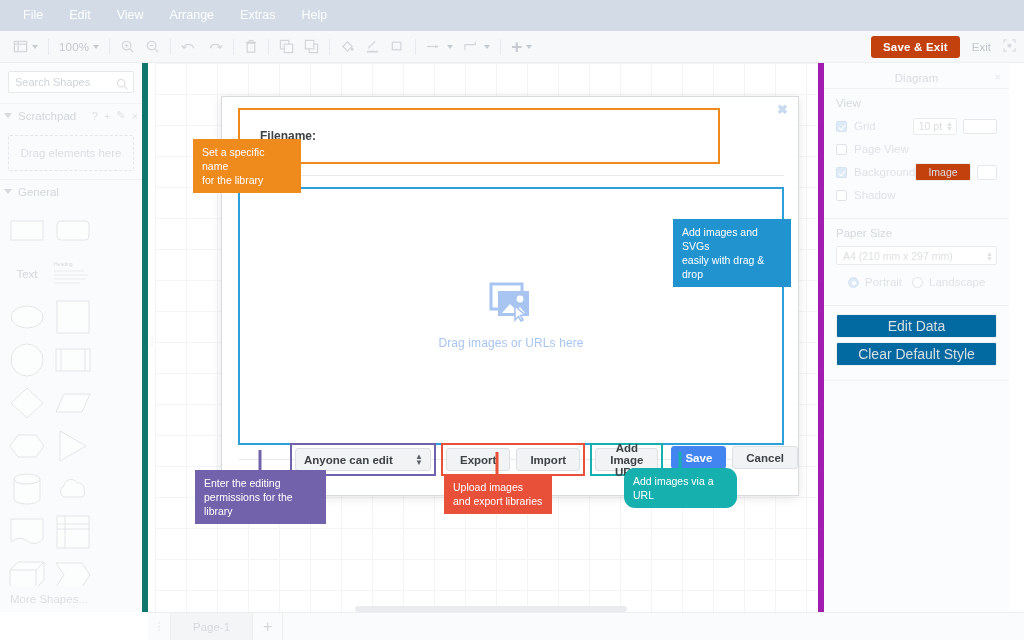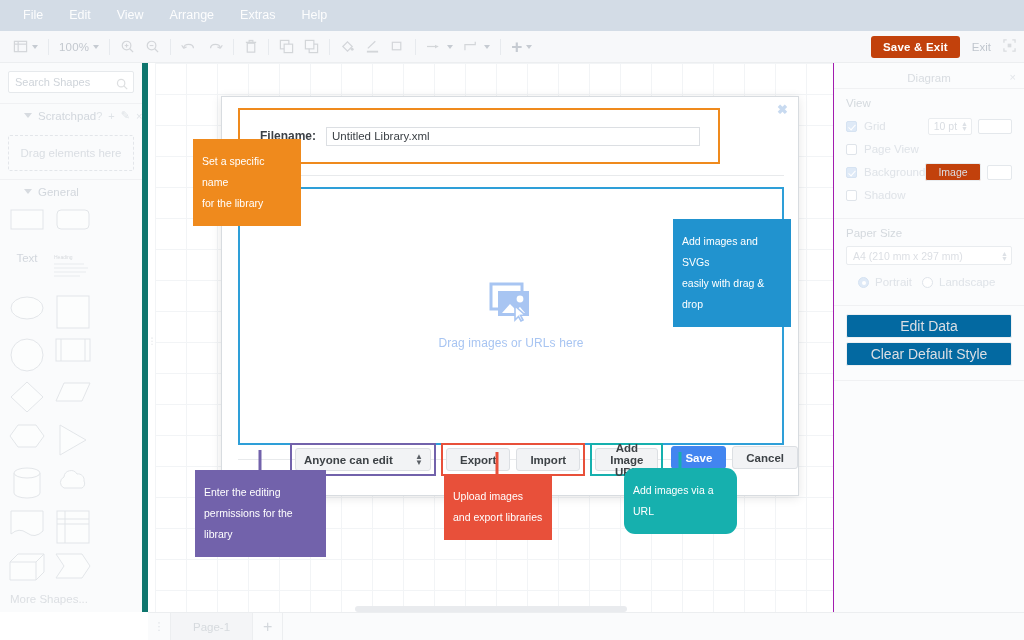--- a/index.html
+++ b/index.html
@@ -56,38 +56,38 @@
     position:relative; height:22px; border:1px solid #e6e9ec; background:#fff; border-radius:2px;
   }
   #search-box input{
     position:absolute; inset:0; border:0; outline:0; background:transparent;
     font-size:11px; color:#cfd4da; padding:0 20px 0 6px; font-family:inherit;
   }
   #search-box input::placeholder{ color:#cfd4da; }
   #search-ico{ position:absolute; right:5px; top:4px; opacity:.2; }
 
   .sec-head{
-    display:flex; align-items:center; height:24px; padding:0 24px;
+    display:flex; align-items:center; height:24px; padding:0 4px;
     font-size:11.5px; color:#d2d7dd; border-top:1px solid #f0f1f3; margin-top:4px;
   }
   .sec-arrow{
     width:0;height:0;border-left:4px solid transparent;border-right:4px solid transparent;
     border-top:5px solid #d7dbe0; margin-right:6px;
   }
   .sec-tools{ margin-left:auto; display:flex; gap:6px; align-items:center; color:#dfe3e7; font-size:11px;}
   #scratchpad-drop{
     margin:8px; height:36px; border:1px dashed #e3e6ea; border-radius:2px;
     display:flex; align-items:center; justify-content:center;
     font-size:11.5px; color:#dadee3;
   }
   #shapes-grid{
     display:flex; flex-wrap:wrap; padding:6px 4px 0 4px;
   }
   .shape-cell{
-    width:46px; height:43px; display:flex; align-items:flex-start; justify-content:center;
+    width:46px; height:43px; display:flex; align-items:center; justify-content:center;
   }
   .shape-cell svg{ opacity:.55; }
   .shape-text{ font-size:11.5px; color:#d2d7dd; }
   #more-shapes{
     position:absolute; left:0; bottom:0; width:148px; height:26px;
     display:flex; align-items:center; padding-left:10px;
     font-size:11.5px; color:#dcdfe3; background:#fafbfc;
   }
   #sb-handle{
     position:absolute; left:149px; top:330px; width:6px; height:22px;
@@ -101,22 +101,22 @@
     background:#ffffff;
     background-image:
       linear-gradient(to right, #f2f4f6 1px, transparent 1px),
       linear-gradient(to bottom, #f2f4f6 1px, transparent 1px);
     background-size:31px 31px;
     overflow:hidden;
   }
 
   
   #rightpanel{
-    position:absolute; right:0; top:63px; width:191px; height:549px;
-    background:#fbfcfd; border-left:1px solid #a21caf;
+    position:absolute; right:15px; top:63px; width:191px; height:549px;
+    background:#fbfcfd; border-left:6px solid #a21caf;
     font-size:11.5px; color:#dfe3e8;
   }
   #rp-title{
     height:22px; display:flex; align-items:center; justify-content:center;
     font-size:11.5px; color:#d8dce1; position:relative; border-bottom:1px solid #f0f1f3;
     margin-top:4px;
   }
   #rp-close{ position:absolute; right:8px; top:4px; color:#e2e6ea; font-size:11px;}
   .rp-section{ padding:8px 12px 10px 12px; border-bottom:1px solid #f0f1f3; }
   .rp-head{ color:#d4d9de; margin-bottom:7px; }
@@ -233,22 +233,22 @@
   }
   #perm-select .arrows{ position:absolute; right:7px; font-size:8px; line-height:6px;
     display:flex; flex-direction:column; color:#5a5f65;}
   #expimp-wrap{ border:2px solid #e8503a; padding:3px; display:flex; gap:6px; margin-left:5px;}
   #addurl-wrap{ border:2px solid #16b0ae; padding:3px; margin-left:5px;}
   #save-cancel{ display:flex; gap:6px; margin-left:8px; padding-top:3px;}
   #save-btn{ background:#4285f0; border-color:#4285f0; color:#ffffff; }
 
   
   .callout{
-    position:absolute; color:#ffffff; font-size:10.5px; line-height:21px;
-    padding:12px 9px; z-index:30;
+    position:absolute; color:#ffffff; font-size:10.5px; line-height:14px;
+    padding:6px 9px; z-index:30;
   }
   .leader{ position:absolute; z-index:25; }
   #co-name{ left:193px; top:139px; width:108px; background:#ef8a1d; }
   #co-drag{ left:673px; top:219px; width:118px; background:#2193cf; }
   #co-perm{ left:195px; top:470px; width:131px; background:#7262ab; }
   #co-upload{ left:444px; top:474px; width:108px; background:#e8503a; }
   #co-url{ left:624px; top:468px; width:113px; background:#16b0ae; }
 </style>
 </head>
 <body>
@@ -648,21 +648,20 @@
   <div id="page-menu">⋮</div>
   <div class="page-tab">Page-1</div>
   <div id="add-page">+</div>
 </div>
 
 <div id="dialog">
   <div id="dlg-close">✖</div>
 
   <div id="filename-zone">
     <span id="filename-label">Filename:</span>
-    <input id="filename-input" value="Untitled Library.xml" style="">
   </div>
 
   <div id="dlg-divider"></div>
 
   <div id="droparea">
     <span>
       <svg width="44" height="40" viewBox="0 0 44 40">
         <rect x="2" y="2" width="31" height="25" fill="none" stroke="#a8c5f2" stroke-width="3"></rect>
         <rect x="9" y="9" width="31" height="25" fill="#a8c5f2"></rect>
         <circle cx="31" cy="17" r="3.4" fill="#ffffff"></circle>

